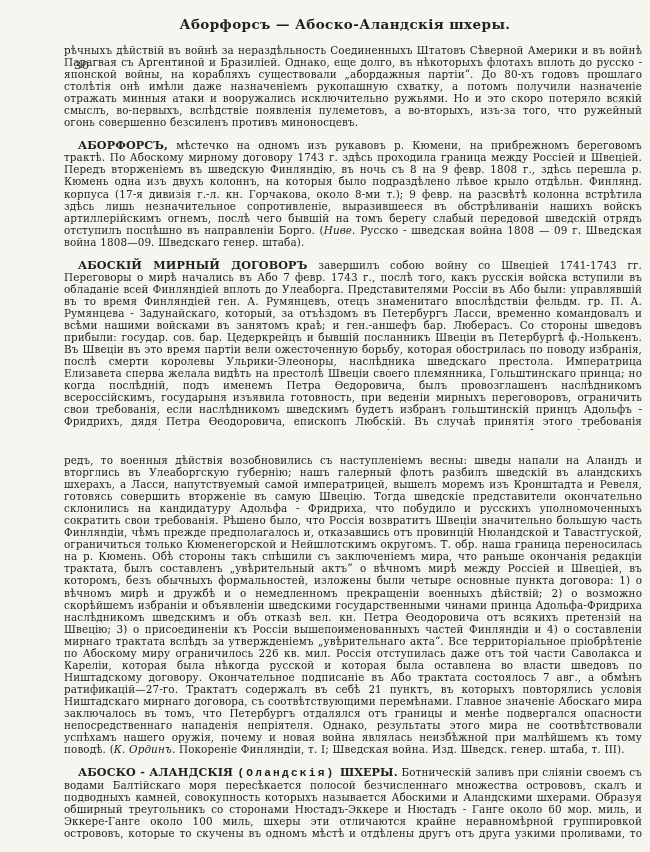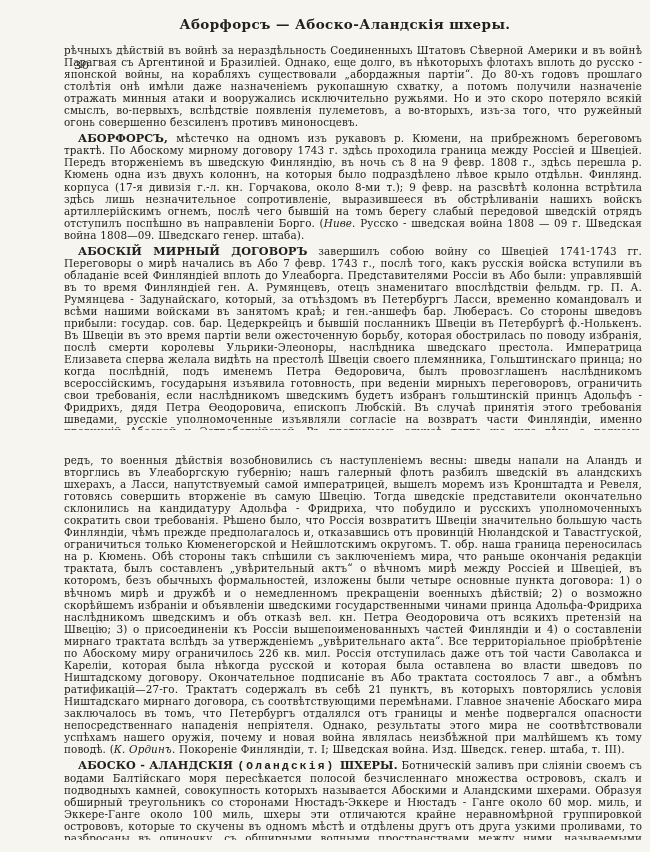--- a/index.html
+++ b/index.html
@@ -56,21 +56,21 @@
     line-height: 12.05px;
     letter-spacing: 0.1px;
     word-spacing: 0.3px;
   }
   .para {
     margin: 0;
     text-align: justify;
     text-justify: inter-word;
   }
   .para.indent { text-indent: 14px; }
-  .para.entry { margin-top: 4px; }
+  .para.entry { margin-top: 11px; }
   .seg-bold {
     font-weight: bold;
     font-size: 11.2px;
   }
   .seg-spaced { letter-spacing: 2.2px; font-family: Liberation Mono, monospace; }
   .seg-italic { font-style: italic; }
 </style>
 </head>
 <body>
 

